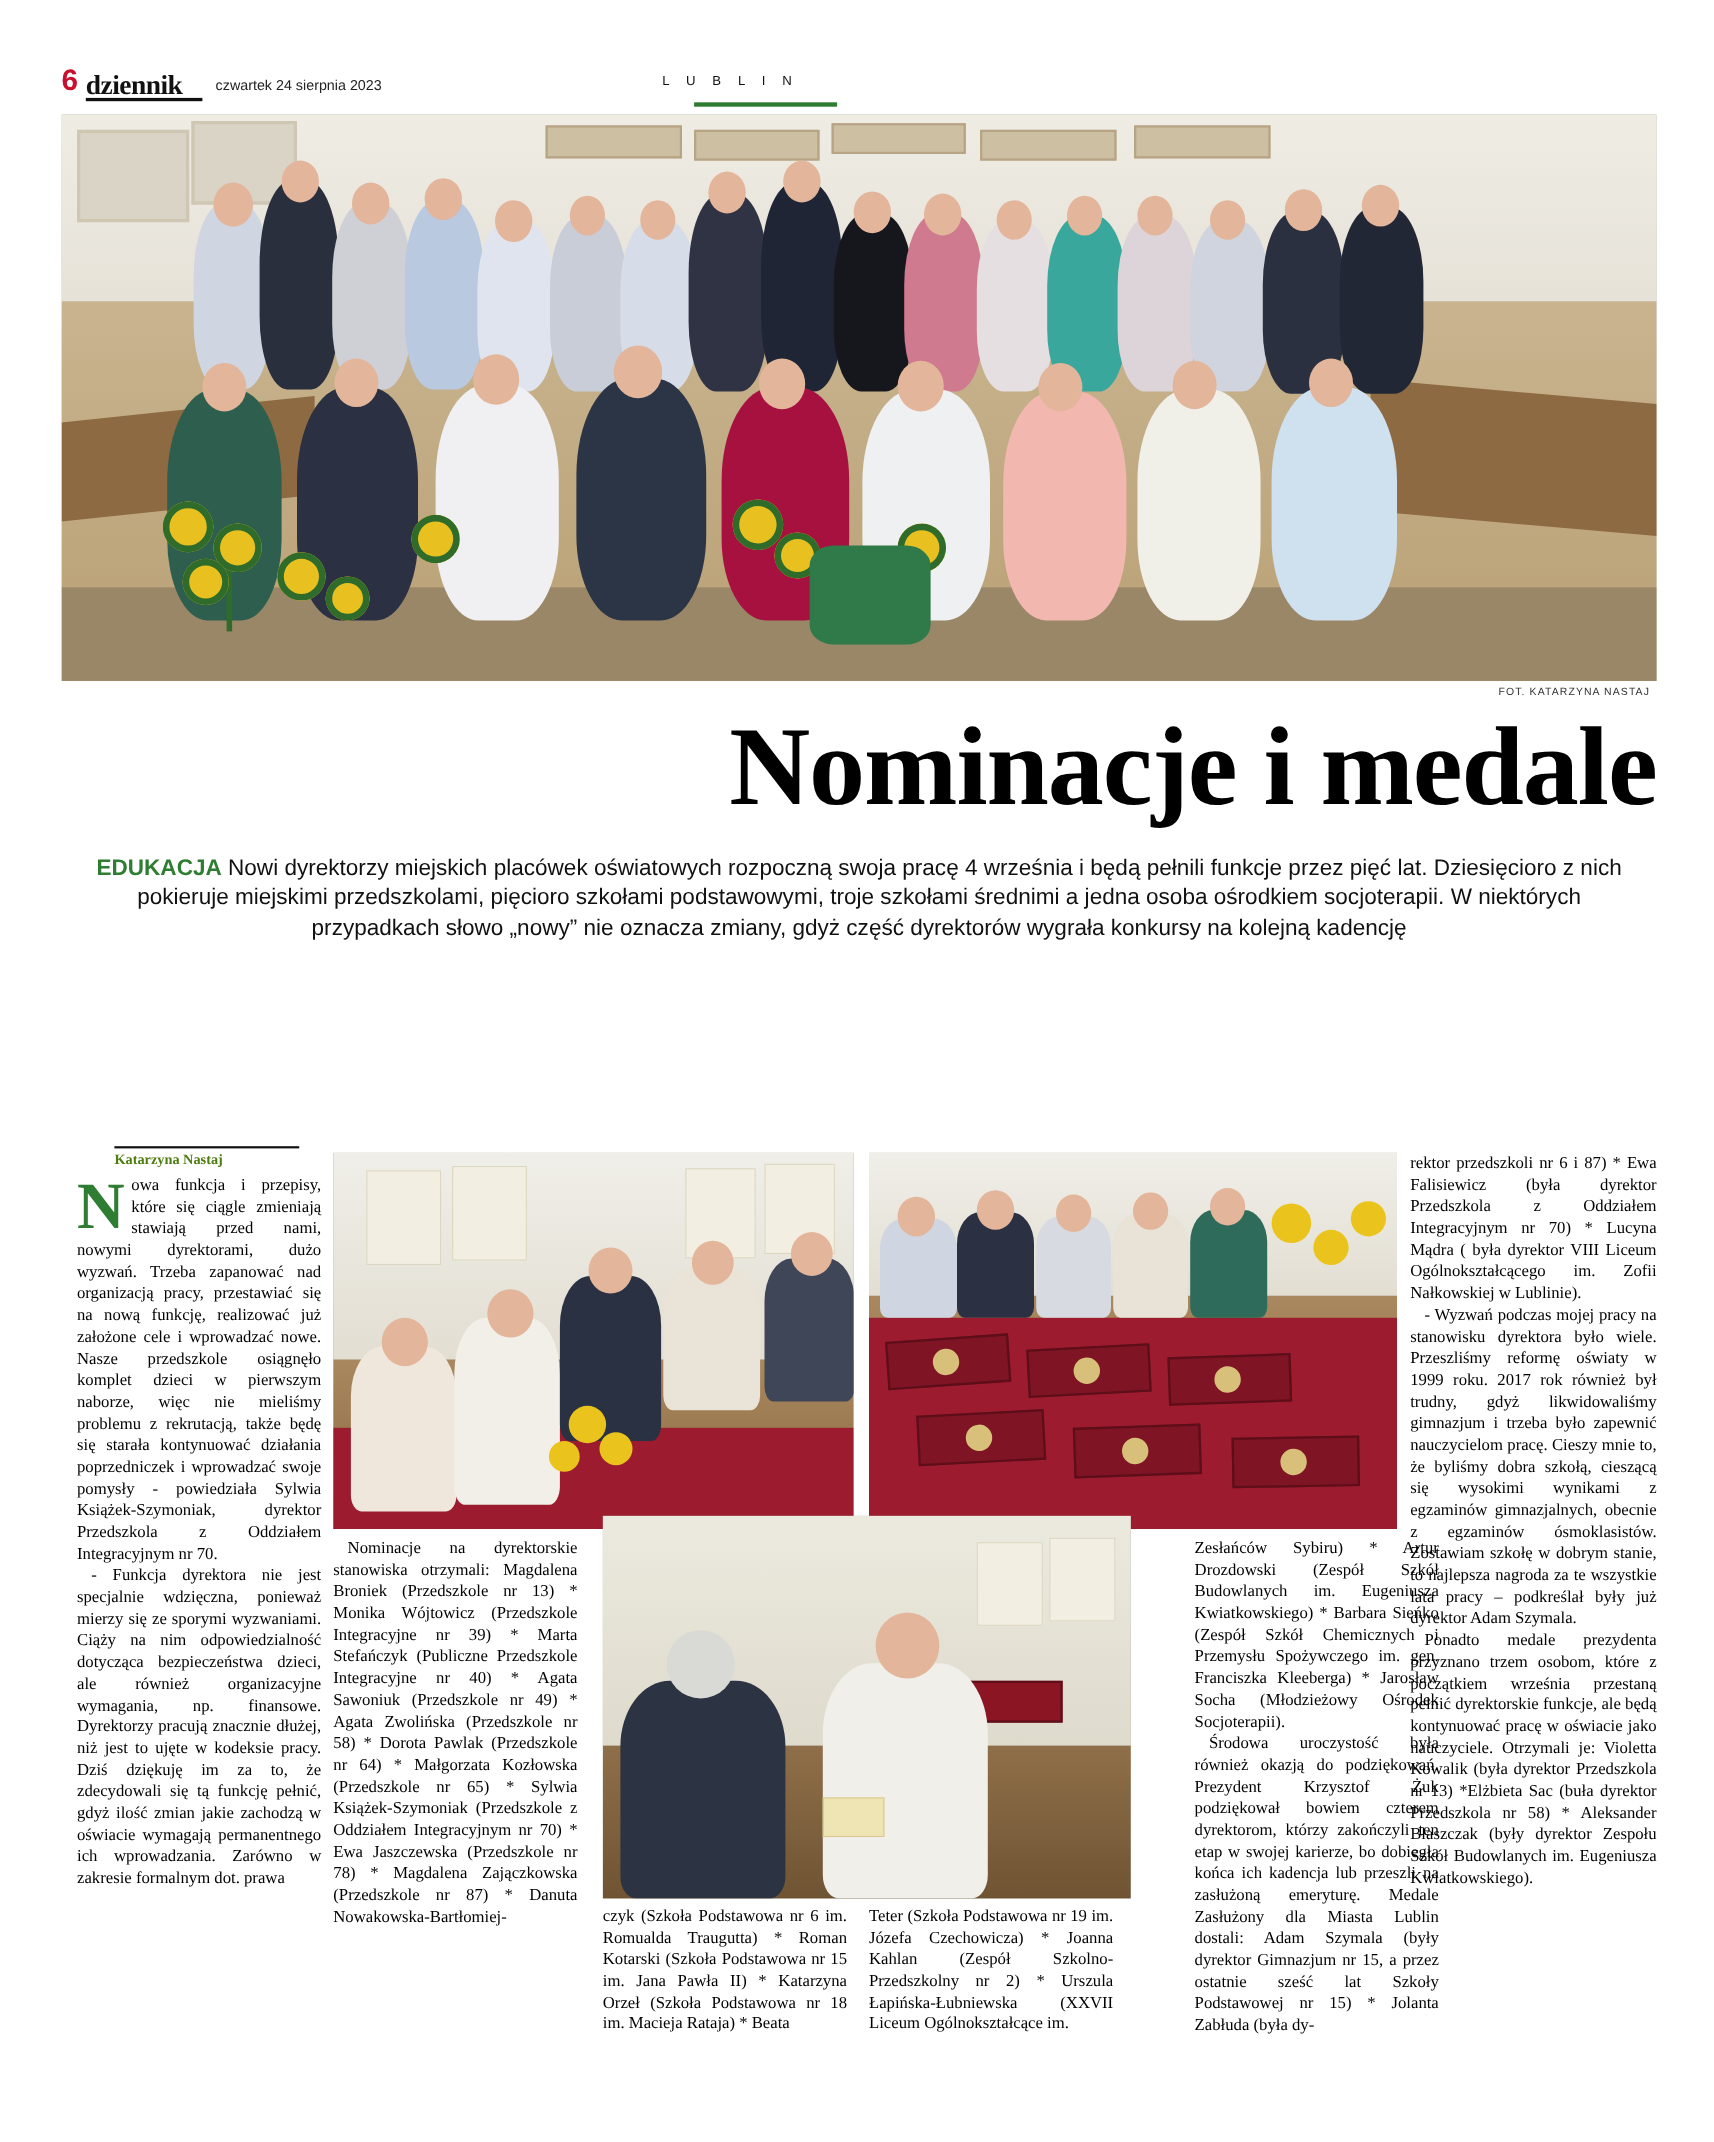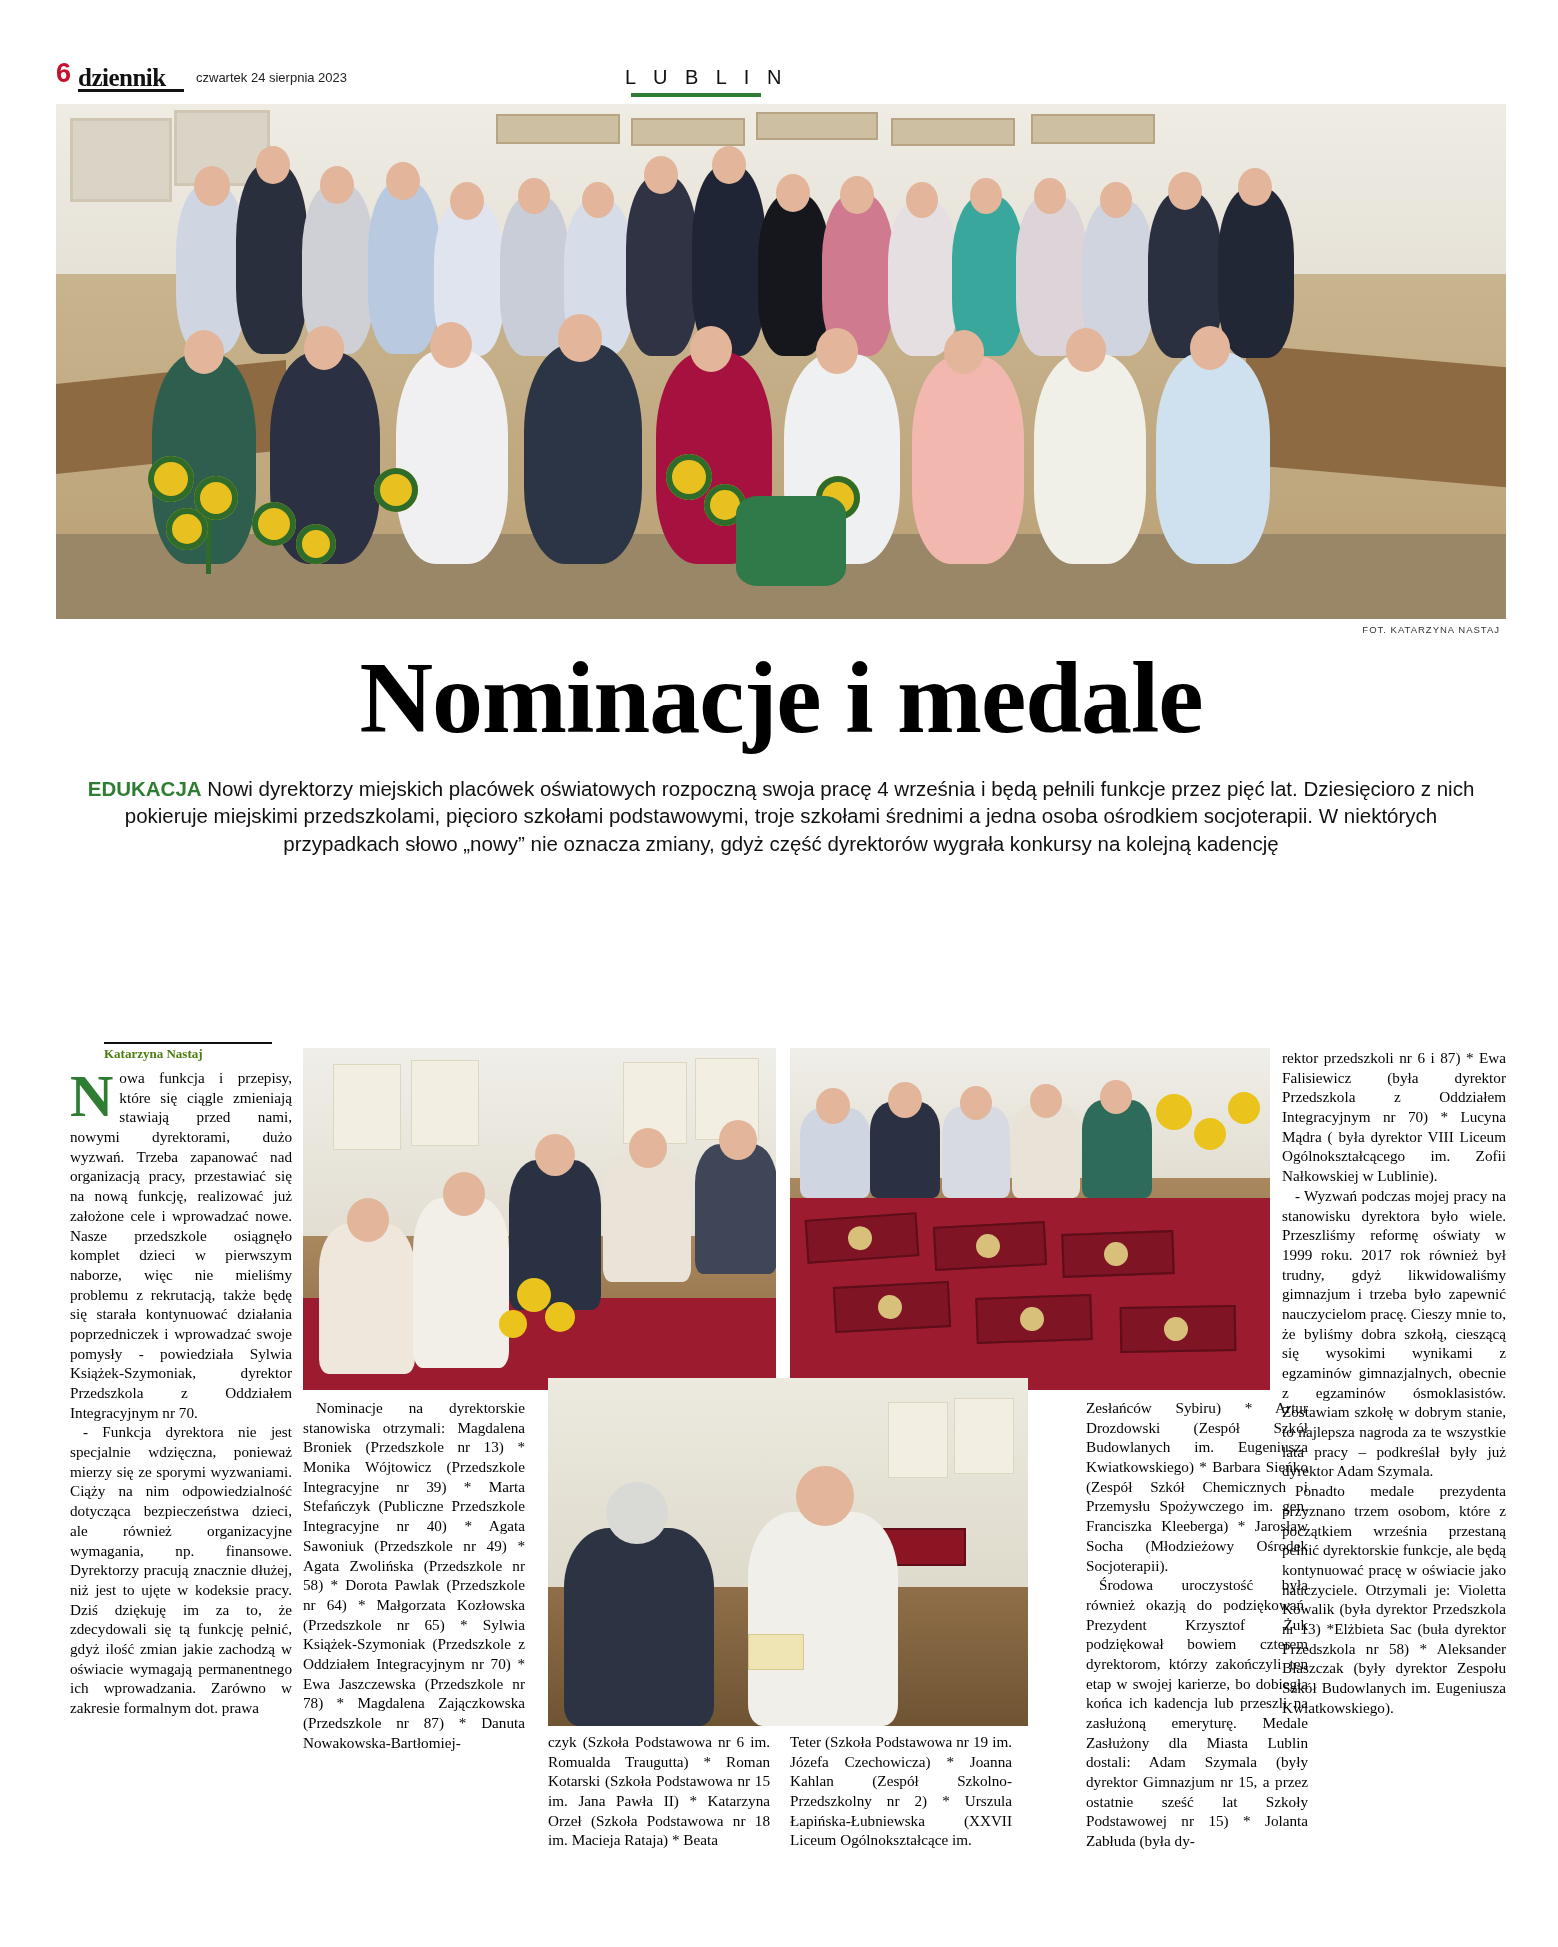--- a/index.html
+++ b/index.html
@@ -5,40 +5,40 @@
   html,body{margin:0;padding:0;background:#ffffff;}
   body{width:1558px;height:1947px;position:relative;font-family:"Liberation Serif",serif;color:#000;}
   .page{position:absolute;left:0;top:0;width:1558px;height:1947px;overflow:hidden;}
 
   
   .masthead{position:absolute;left:56px;top:62px;width:1450px;height:34px;}
   .pagenum{position:absolute;left:0;top:-4px;font-family:"Liberation Sans",sans-serif;font-size:27px;font-weight:700;color:#c8102e;}
   .logo{position:absolute;left:22px;top:2px;font-family:"Liberation Serif",serif;font-size:25px;font-weight:700;letter-spacing:-0.5px;color:#111;}
   .logo-underline{position:absolute;left:22px;top:27px;width:106px;height:3px;background:#111;}
   .dateline{position:absolute;left:140px;top:8px;font-family:"Liberation Sans",sans-serif;font-size:13px;color:#222;}
-  .section-name{position:absolute;left:569px;top:4px;font-family:"Liberation Sans",sans-serif;font-size:20px;letter-spacing:6px;color:#111;}
+  .section-name{position:absolute;left:546px;top:4px;font-family:"Liberation Sans",sans-serif;font-size:12px;letter-spacing:6px;color:#111;}
   .section-rule{position:absolute;left:575px;top:31px;width:130px;height:4px;background:#2e7d32;}
 
   
   .hero{position:absolute;left:56px;top:104px;width:1450px;height:515px;overflow:hidden;background:#c9c6bd;}
   .hero .wallTop{position:absolute;left:0;top:0;width:100%;height:170px;background:linear-gradient(#efece4,#e6e2d8);}
   .hero .wallBot{position:absolute;left:0;top:170px;width:100%;height:345px;background:linear-gradient(#c8b48f,#b99f74);}
   .hero .tableL{position:absolute;left:0;top:268px;width:230px;height:90px;background:#8d6a42;transform:skewY(-6deg);}
   .hero .tableR{position:absolute;left:1190px;top:252px;width:260px;height:120px;background:#8d6a42;transform:skewY(5deg);}
   .hero .floor{position:absolute;left:0;top:430px;width:100%;height:85px;background:#9a8768;}
   .hero .frame{position:absolute;background:#d9d4c6;border:3px solid #cfc7b4;}
   .hero .plaque{position:absolute;background:#cdbfa2;border:2px solid #b6a484;}
   .hero .person{position:absolute;border-radius:40% 40% 35% 35%;}
   .hero .head{position:absolute;border-radius:50%;background:#e3b59a;}
   .hero .flowers{position:absolute;border-radius:50%;background:#e8c01f;box-shadow:0 0 0 6px #2f6b2a inset;}
   .hero .stem{position:absolute;width:5px;background:#2f6b2a;}
   .credit{position:absolute;right:58px;top:624px;font-family:"Liberation Sans",sans-serif;font-size:9.5px;letter-spacing:1px;color:#333;}
 
   
-  .headline{position:absolute;left:56px;top:645px;width:1450px;text-align:center;font-family:"Liberation Serif",serif;font-size:102px;font-weight:700;letter-spacing:-1px;line-height:1.03;}
+  .headline{position:absolute;left:56px;top:645px;width:1450px;text-align:right;font-family:"Liberation Serif",serif;font-size:102px;font-weight:700;letter-spacing:-1px;line-height:1.03;}
 
   
   .lead{position:absolute;left:80px;top:775px;width:1402px;text-align:center;font-family:"Liberation Sans",sans-serif;font-size:20.5px;line-height:1.33;color:#111;}
   .lead .kicker{color:#2e7d32;font-weight:700;}
 
   
   .col{position:absolute;font-family:"Liberation Serif",serif;font-size:15.2px;line-height:1.295;text-align:justify;color:#000;}
   .col p{margin:0;text-indent:13px;}
   .col p.first{text-indent:0;}
   .byline{position:absolute;font-family:Liberation Serif, serif;font-size:13px;font-weight:700;color:#4d7c0f;}

